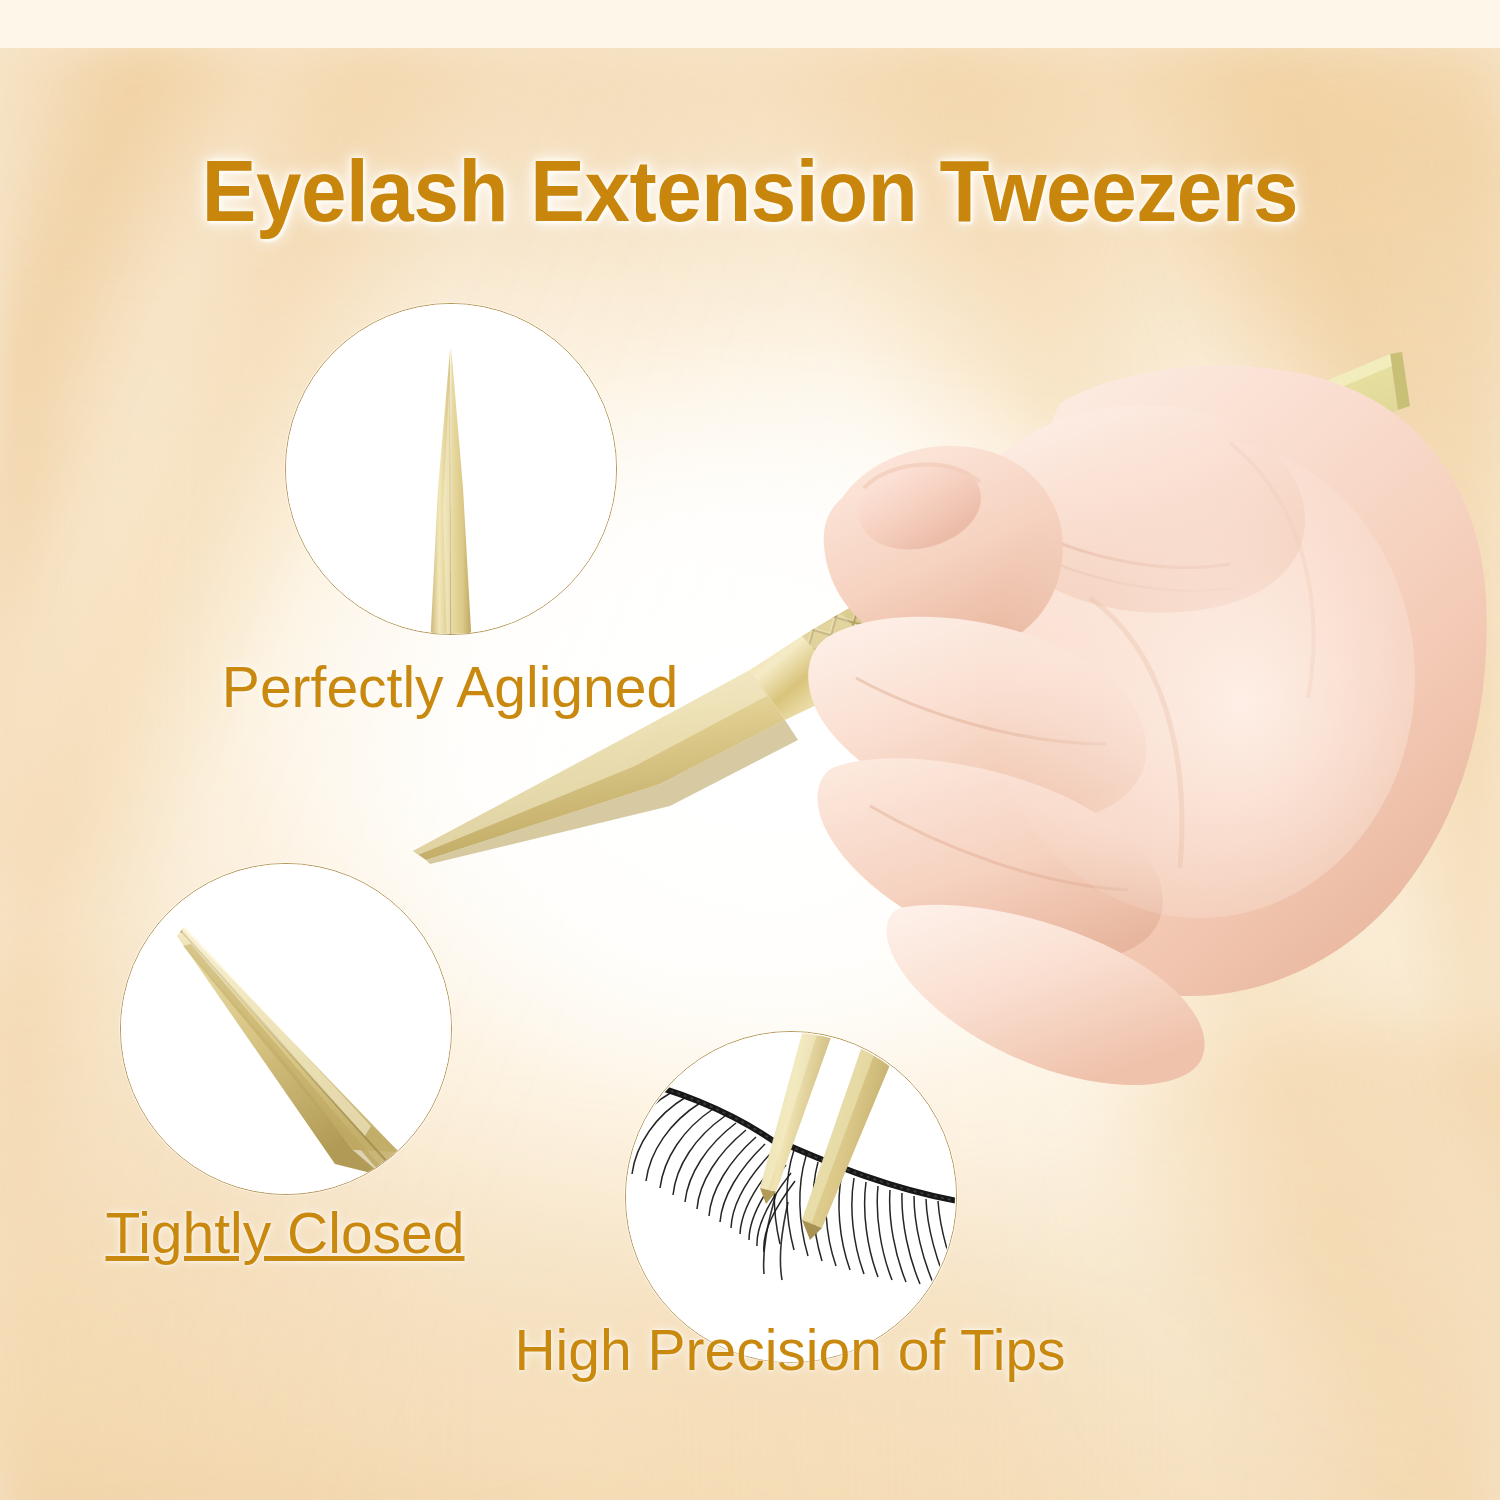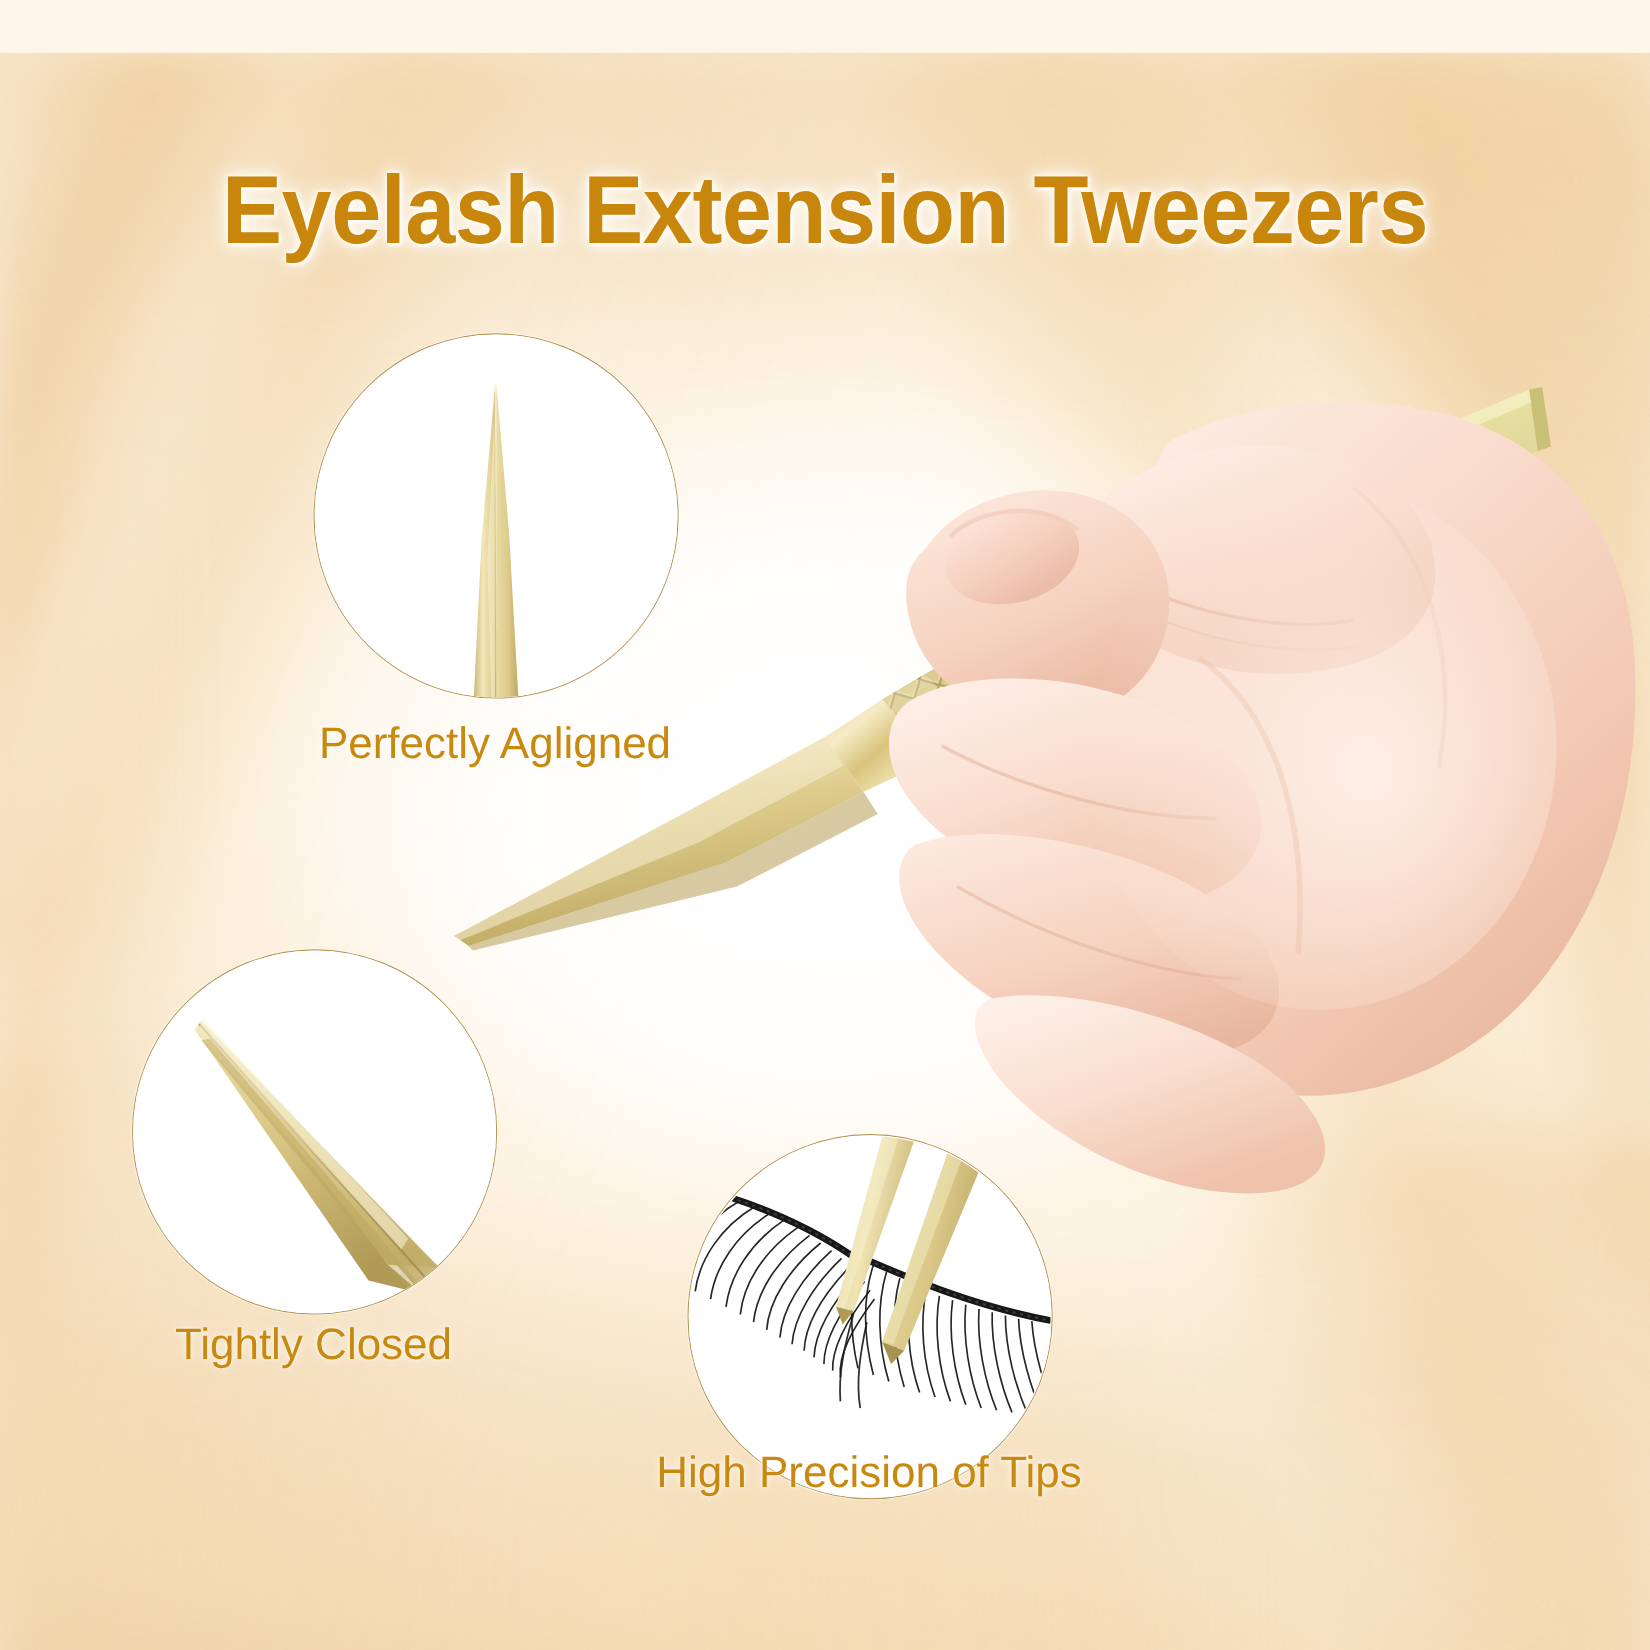--- a/index.html
+++ b/index.html
@@ -82,26 +82,26 @@
            background:#ffffff;
            box-shadow:0 0 0 1px rgba(255,255,255,.5);}
   .callout .inner{position:absolute;inset:0;overflow:hidden;background:#fff;}
 
   .c1{left:285px;top:255px;width:330px;height:330px;}
   .c2{left:120px;top:815px;width:330px;height:330px;}
   .c3{left:625px;top:983px;width:330px;height:330px;}
 
   .caption{
     position:absolute;text-align:center;white-space:nowrap;
-    font-size:40px;font-weight:normal;color:#c9890f;
+    font-size:57px;font-weight:normal;color:#c9890f;
     font-family:"Liberation Sans", sans-serif;
     text-shadow:0 0 3px rgba(255,255,255,.95),0 0 10px rgba(255,255,255,.8);
   }
   .cap1{left:180px;top:606px;width:540px;}
-  .cap2{left:20px;top:1152px;width:530px;}
+  .cap2{left:20px;top:1152px;width:530px;text-decoration:underline;}
   .cap3{left:490px;top:1269px;width:600px;}
 
   
   .needle-v{
     position:absolute;left:50%;top:44px;transform:translateX(-50%);
     width:60px;height:300px;
   }
   
   .needle-d{
     position:absolute;left:0;top:0;width:330px;height:330px;

